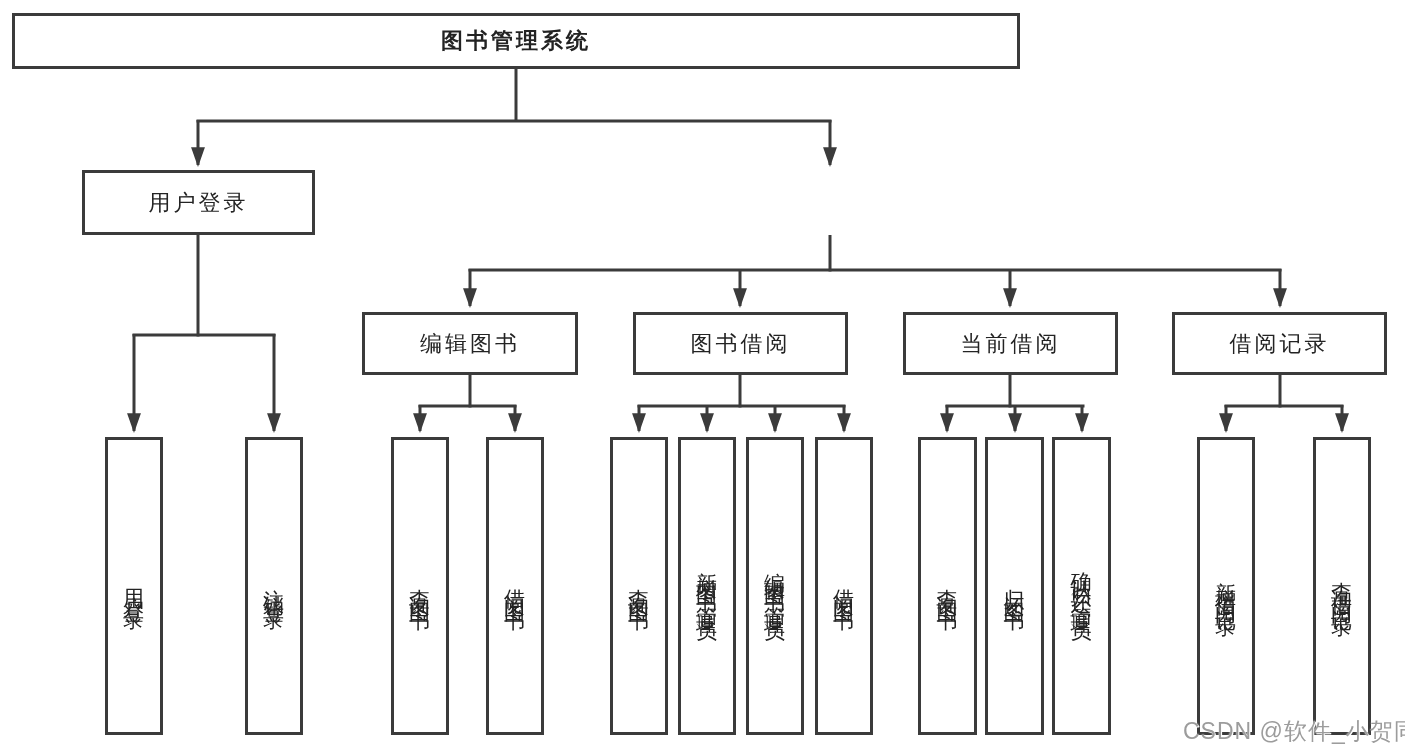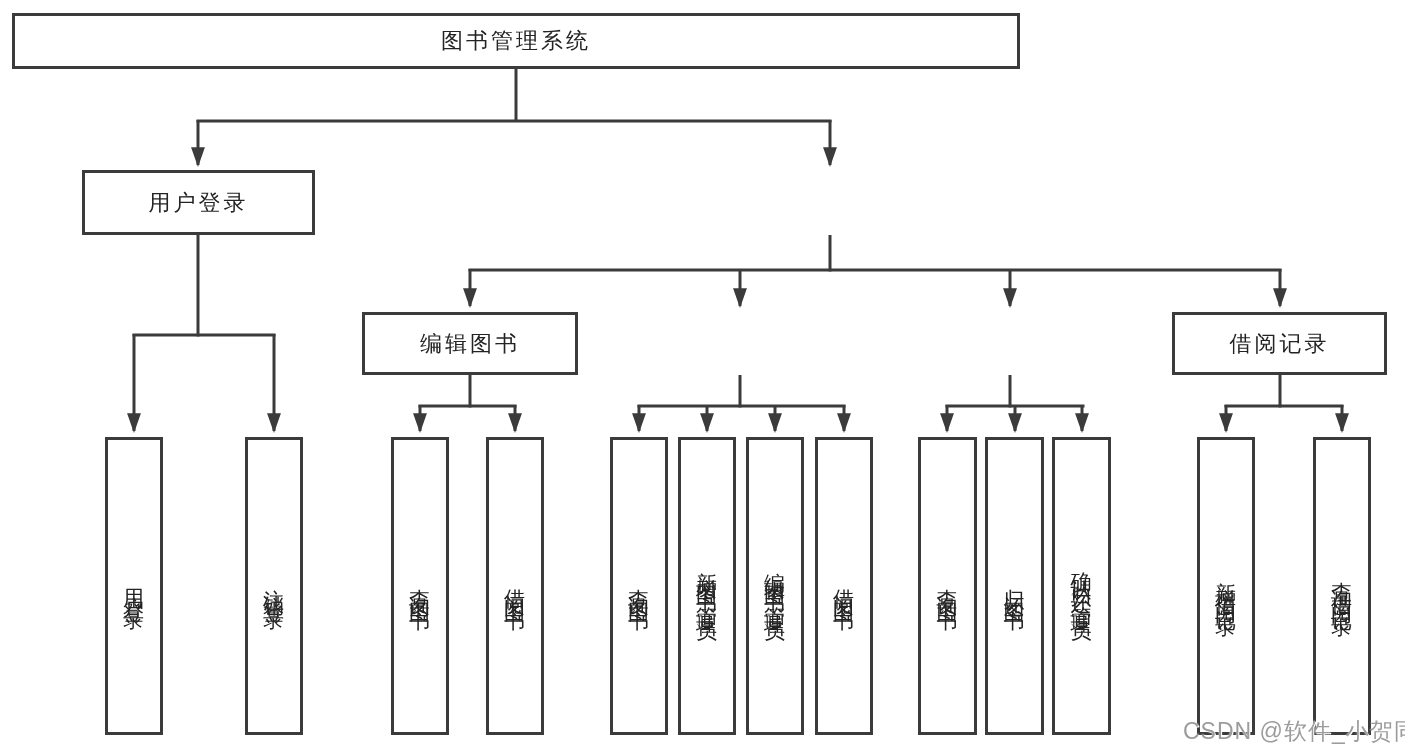--- a/index.html
+++ b/index.html
@@ -72,30 +72,36 @@
       <line x1="1015" y1="405" x2="1015" y2="431" marker-end="url(#arrow)"></line>
       <line x1="1082" y1="405" x2="1082" y2="431" marker-end="url(#arrow)"></line>
 
       <line x1="1280" y1="375" x2="1280" y2="407.5"></line>
       <line x1="1224.5" y1="406" x2="1343.5" y2="406"></line>
       <line x1="1226" y1="405" x2="1226" y2="431" marker-end="url(#arrow)"></line>
       <line x1="1342" y1="405" x2="1342" y2="431" marker-end="url(#arrow)"></line>
     </g>
   </svg>
 
-  <div class="node" style="left:12px;top:13px;width:1008px;height:56px;">
+  <div class="node" style="left:12px;top:13px;width:1008px;height:56px;font-weight:bold;">
     <span class="h-label">图书管理系统</span>
   </div>
 
   <div class="node" style="left:82px;top:170px;width:233px;height:65px;">
     <span class="h-label">用户登录</span>
   </div>
 
   <div class="node" style="left:362px;top:312px;width:216px;height:63px;">
     <span class="h-label">编辑图书</span>
+  </div>
+  <div class="node" style="left:633px;top:312px;width:215px;height:63px;">
+    <span class="h-label">图书借阅</span>
+  </div>
+  <div class="node" style="left:903px;top:312px;width:215px;height:63px;">
+    <span class="h-label">当前借阅</span>
   </div>
   <div class="node" style="left:1172px;top:312px;width:215px;height:63px;">
     <span class="h-label">借阅记录</span>
   </div>
 
   <div class="node leaf" style="left:105px;top:437px;width:58px;height:298px;">
     <span class="v-label">用户登录</span>
   </div>
   <div class="node leaf" style="left:245px;top:437px;width:58px;height:298px;">
     <span class="v-label">注销登录</span>

